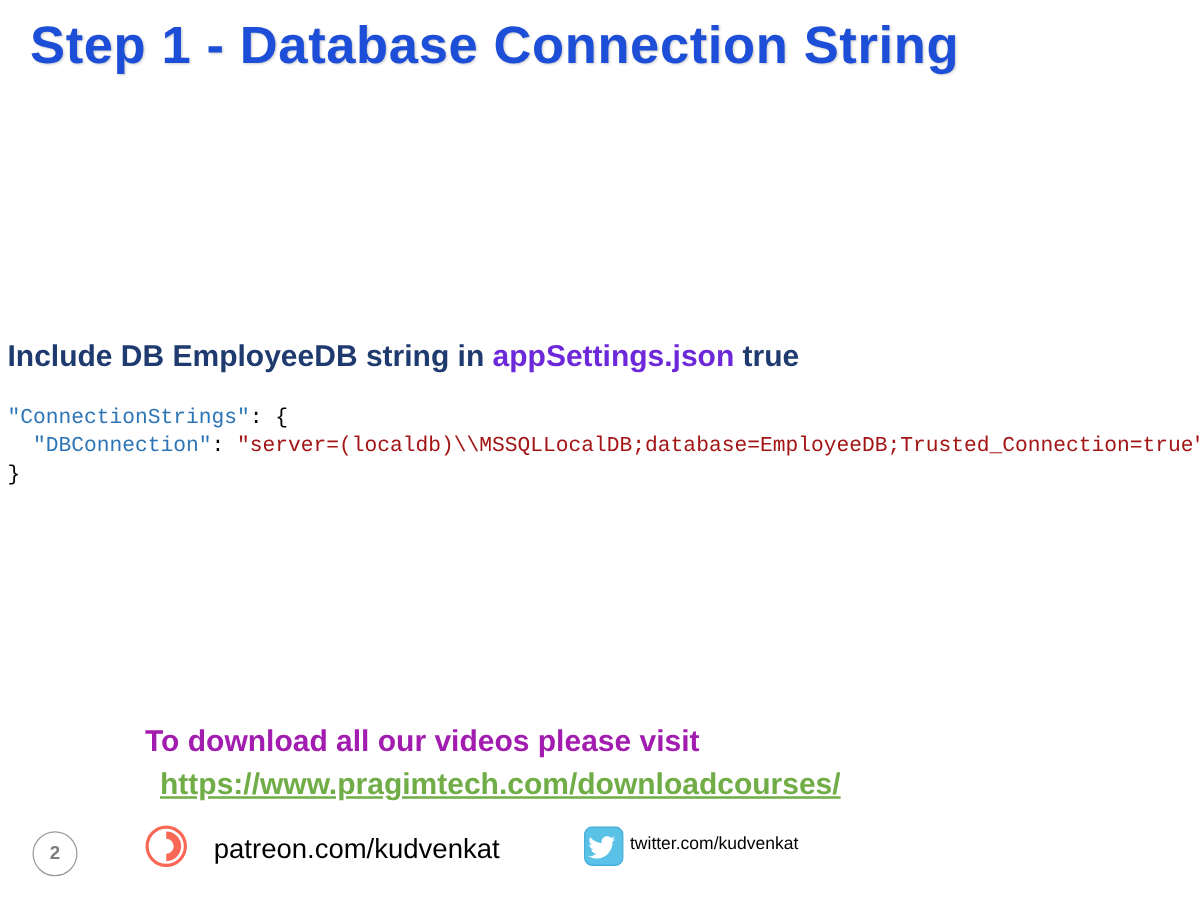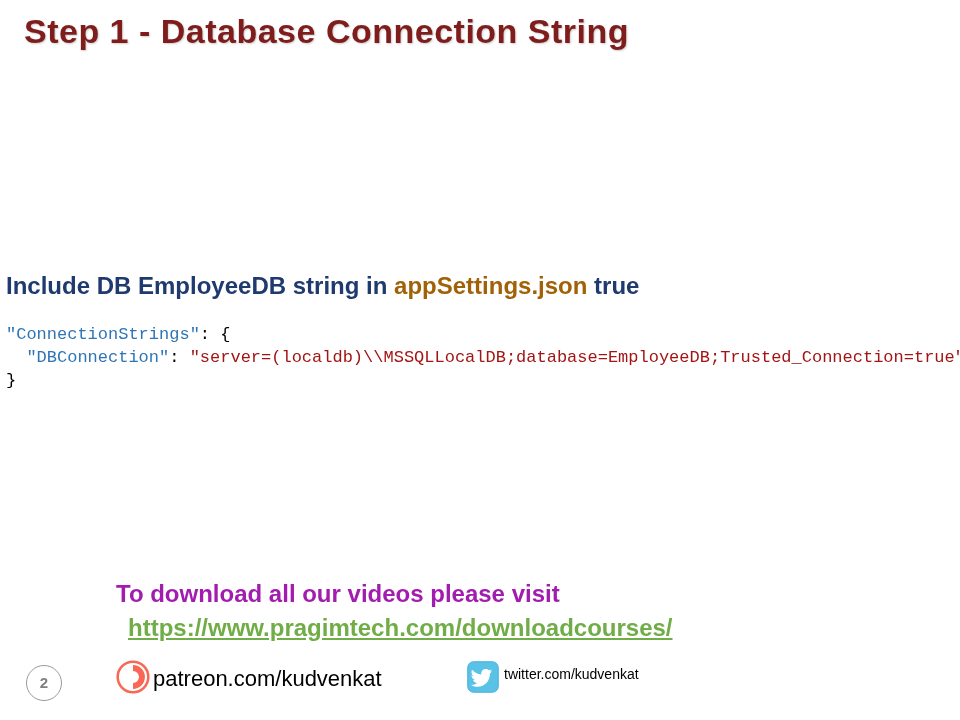--- a/index.html
+++ b/index.html
@@ -6,38 +6,38 @@
       margin: 0;
       padding: 0;
       width: 960px;
       height: 720px;
       font-family: Arial, Helvetica, sans-serif;
       background: #ffffff;
       position: relative;
       overflow: hidden;
     }
     .title {
-      font-size: 34px;
+      font-size: 42px;
       font-weight: bold;
-      color: #7f1d1d;
+      color: #1d4ed8;
       text-shadow: 1px 1px 2px rgba(0,0,0,0.2);
       padding: 12px 0 0 24px;
       letter-spacing: 0.5px;
     }
     .instruction {
       position: absolute;
       top: 272px;
       left: 6px;
       font-size: 24px;
       font-weight: bold;
       font-family: Arial, Helvetica, sans-serif;
       color: #1f3a6e;
     }
     .instruction .highlight {
-      color: #a16207;
+      color: #6d28d9;
     }
     .code-block {
       position: absolute;
       top: 324px;
       left: 6px;
       font-family: Consolas, 'Courier New', monospace;
       font-size: 17px;
       line-height: 1.35;
       white-space: pre;
     }
@@ -79,21 +79,21 @@
     }
     .patreon-icon {
       position: absolute;
       left: 116px;
       top: 660px;
       width: 34px;
       height: 34px;
     }
     .patreon-text {
       position: absolute;
-      left: 153px;
+      left: 171px;
       top: 666px;
       font-size: 22px;
       font-family: Arial, Helvetica, sans-serif;
       color: #000000;
     }
     .twitter-icon {
       position: absolute;
       left: 466px;
       top: 660px;
       width: 34px;

